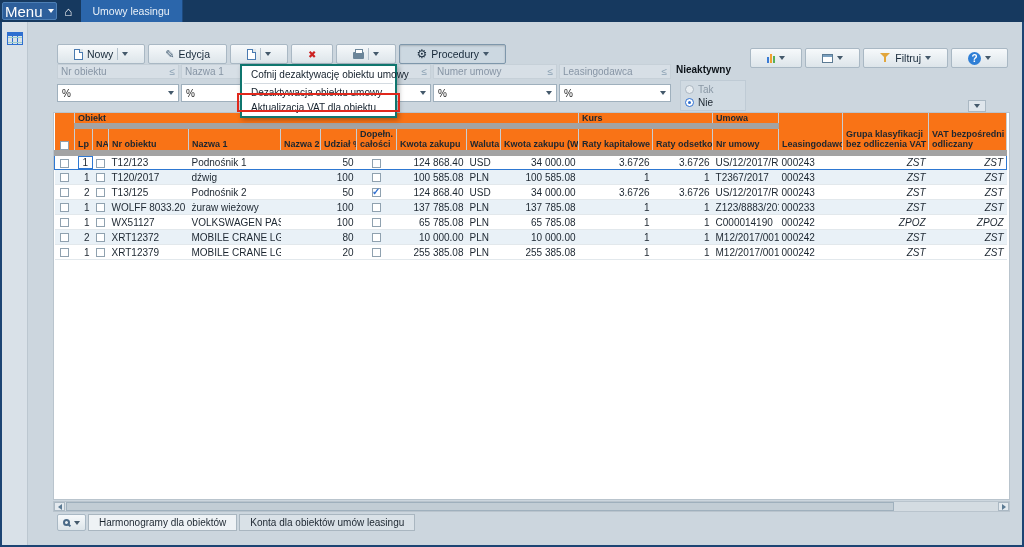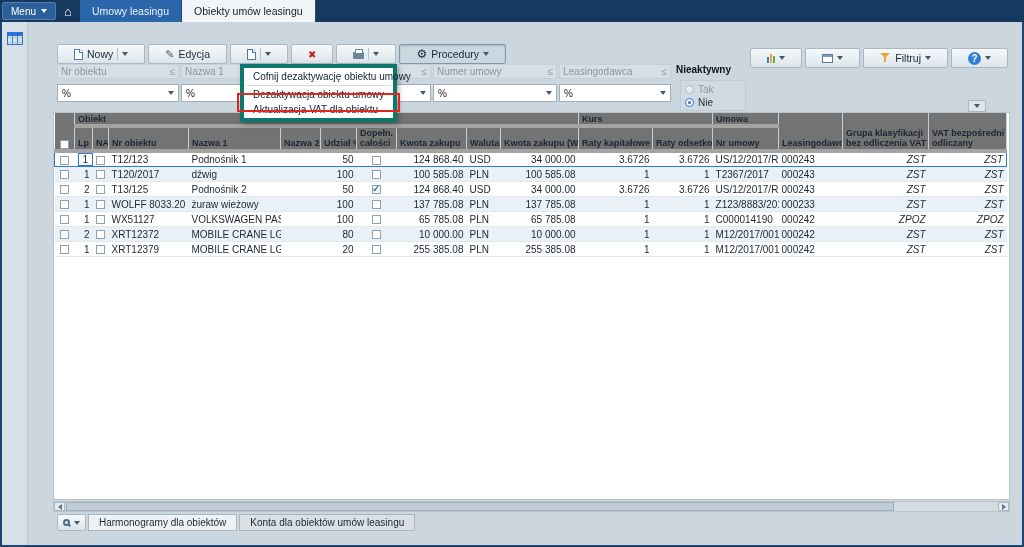--- a/index.html
+++ b/index.html
@@ -3,21 +3,21 @@
 <meta charset="utf-8">
 <style>
   * { margin:0; padding:0; box-sizing:border-box; }
   html,body { width:1024px; height:547px; overflow:hidden; }
   body { font-family:"Liberation Sans", sans-serif; font-size:10px; color:#1c2630; }
   .screen { position:relative; width:1024px; height:547px; background:#ccd6de; overflow:hidden; }
 
   
   .titlebar { position:absolute; left:0; top:0; width:1024px; height:22px; background:#16395f; display:flex; align-items:stretch; }
   .menu-btn { margin:2px 0 2px 2px; height:18px; background:#2d5f9b; border:1px solid #57;
-    border:1px solid #4d7fb5; color:#fff; display:flex; align-items:center; gap:5px; padding:0 8px; font-size:10px; border-radius:2px; cursor:default;}
+    border:1px solid #4d7fb5; color:#fff; display:flex; align-items:center; gap:5px; padding:0 2px; font-size:15px; border-radius:2px; cursor:default;}
   .home { width:24px; display:flex; align-items:center; justify-content:center; color:#fff; font-size:13px; }
   .g-home::after{ content:"⌂"; }
   .ttab { display:flex; align-items:center; padding:0 12px; color:#eaf1f8; font-size:10.5px; background:#2b66ab; border-right:1px solid #1d4a7e; }
   .ttab.active { background:#f2f5f7; color:#1a1a1a; }
   .tb-right { position:absolute; right:4px; top:0; height:22px; display:flex; align-items:center; gap:8px; color:#fff; }
   .icon-grid { display:inline-grid; grid-template-columns:4px 4px; grid-auto-rows:4px; gap:1px; }
   .icon-grid span { background:#6fa8e0; }
   .company { font-size:10.5px; color:#fff; margin-right:70px; }
   .caret { width:0; height:0; border-left:3px solid transparent; border-right:3px solid transparent; border-top:4px solid #44596b; display:inline-block; }
   .caret.white { border-top-color:#fff; }
@@ -77,30 +77,30 @@
   .radio-row { display:flex; gap:4px; align-items:center; height:13px; }
   .radio { width:9px; height:9px; border:1px solid #8fa1af; border-radius:50%; background:#fff; display:inline-block; position:relative; }
   .radio.sel { border-color:#2f6fd0; }
   .radio.sel::after { content:''; position:absolute; left:2px; top:2px; width:3px; height:3px; border-radius:50%; background:#2f6fd0; }
   .radio.dim { border-color:#aab6c0; background:#e8edf1; }
   .dimtxt { color:#8a98a5; }
   .expander { position:absolute; right:38px; top:100px; width:18px; height:12px; background:#dfe6ec; border:1px solid #aab8c3;
     display:flex; align-items:center; justify-content:center; }
 
   
-  .menu-pop { position:absolute; left:240px; top:64px; width:157px; background:#fff; border:4px solid #0f766e;
+  .menu-pop { position:absolute; left:240px; top:64px; width:157px; background:#fff; border:2px solid #0f766e;
     box-shadow:2px 2px 5px rgba(0,0,0,.3); z-index:50; padding:1px 0; }
   .menu-item { height:15px; line-height:15px; padding:0 9px; font-size:10px; color:#14202c; white-space:nowrap; }
   .menu-div { height:1px; background:#d4dbe1; margin:1px 2px; }
   .annotation { position:absolute; left:237px; top:93px; width:163px; height:19px; border:2px solid #e0281c; z-index:60; pointer-events:none; }
 
   
   .grid-area { position:absolute; left:53px; top:112px; width:957px; height:388px; background:#fff; border:1px solid #b9c4cd; overflow:hidden; }
   table.grid { border-collapse:collapse; table-layout:fixed; width:952px; }
-  .grid th { background:#737373; border-right:1px solid #c9cdd1; border-bottom:4px solid #a3a3a3;
+  .grid th { background:#f97316; border-right:1px solid #c9cdd1; border-bottom:6px solid #a3a3a3;
     font-weight:bold; font-size:9px; text-align:left; padding:0 3px; white-space:nowrap; overflow:hidden; }
   .grid tr.h1 th { height:13px; }
   .grid tr.h2 th { height:21px; vertical-align:bottom; padding-bottom:1px; }
   .grid th.span2 { vertical-align:bottom; padding-bottom:1px; }
   .grid td { height:15px; padding:0 3px; font-size:10px; border-bottom:1px solid #e2e8ec; white-space:nowrap; overflow:hidden; }
   .grid tr.alt td { background:#e9f1f7; }
   .grid td.num { text-align:right; }
   .grid td.ctr { text-align:right;font-style:italic; }
   .grid td.cbcell { text-align:center; }
   .cb { display:inline-block; width:9px; height:9px; background:#fff; border:1px solid #8fa1af; vertical-align:middle; position:relative; }
@@ -135,23 +135,20 @@
   <div class="titlebar">
     <div class="menu-btn">
       <span>Menu</span>
       <span class="caret white"></span>
     </div>
     <div class="home">
         <span class="g-home"></span>
       </div>
     <div class="ttab">
       <span>Umowy leasingu</span>
-    </div>
-    <div class="ttab active">
-      <span>Obiekty umów leasingu</span>
     </div>
   </div>
 
   <div class="edge-l"></div>
   <div class="edge-r"></div>
   <div class="edge-b"></div>
 
   <div class="sidebar">
     <span class="icon-table"></span>
   </div>

